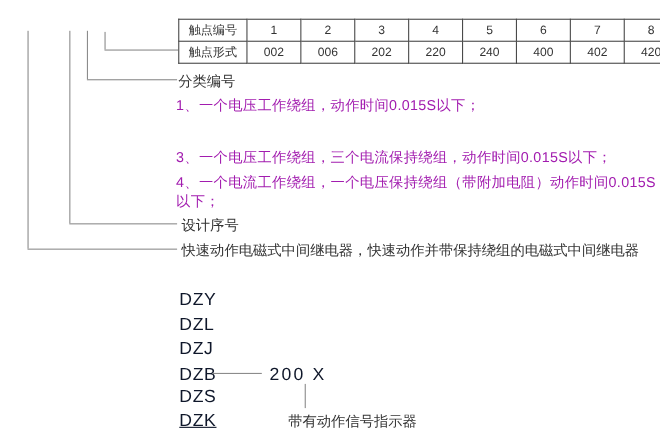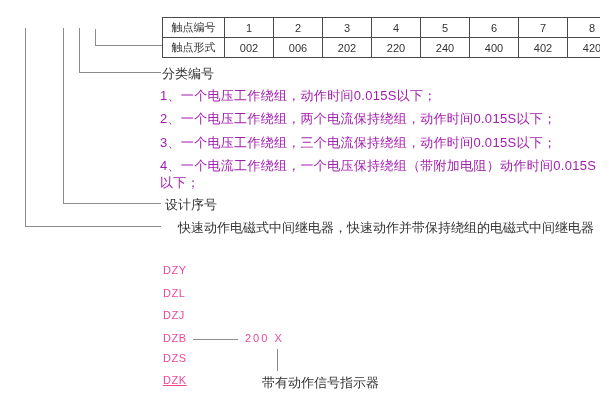--- a/index.html
+++ b/index.html
@@ -21,21 +21,21 @@
   .lbl{font-size:13px;white-space:nowrap;color:#333333;}
   .item{font-size:13px;white-space:nowrap;color:#a21caf;letter-spacing:0.3px;}
   table.contact{
     border-collapse:collapse;table-layout:fixed;width:504px;
     font-size:11px;color:#333333;
   }
   table.contact td{
     border:1px solid #4a4a4a;height:19px;text-align:center;vertical-align:middle;
     padding:0;overflow:hidden;white-space:nowrap;
   }
-  .series{font-size:11px;letter-spacing:0.6px;color:#ec4899;white-space:nowrap;}
+  .series{font-size:16px;letter-spacing:0.6px;color:#0f172a;white-space:nowrap;}
 </style>
 </head>
 <body>
 
 <div class="canvas">
 
 
   <div class="abs vline" style="left:25px;top:28px;height:198px;"></div>
   <div class="abs hline" style="left:25px;top:226px;width:136px;"></div>
 
@@ -86,28 +86,27 @@
         <td>402</td>
         <td>420</td>
         <td>600</td>
       </tr>
     </tbody>
       </table>
   </div>
 
   <div class="abs lbl" style="left:162px;top:65px;">分类编号</div>
   <div class="abs item" style="left:160px;top:87px;">1、一个电压工作绕组，动作时间0.015S以下；</div>
-  <div class="abs item" style="left:160px;top:110px;">2、一个电压工作绕组，两个电流保持绕组，动作时间0.015S以下；</div>
   <div class="abs item" style="left:160px;top:134px;">3、一个电压工作绕组，三个电流保持绕组，动作时间0.015S以下；</div>
   <div class="abs item" style="left:160px;top:157px;">4、一个电流工作绕组，一个电压保持绕组（带附加电阻）动作时间0.015S</div>
   <div class="abs item" style="left:160px;top:174px;">以下；</div>
 
   <div class="abs lbl" style="left:165px;top:196px;">设计序号</div>
 
-  <div class="abs lbl" style="left:178px;top:219px;">快速动作电磁式中间继电器，快速动作并带保持绕组的电磁式中间继电器</div>
+  <div class="abs lbl" style="left:165px;top:219px;">快速动作电磁式中间继电器，快速动作并带保持绕组的电磁式中间继电器</div>
 
   <div class="abs series" style="left:163px;top:264px;">DZY</div>
   <div class="abs series" style="left:163px;top:287px;">DZL</div>
   <div class="abs series" style="left:163px;top:309px;">DZJ</div>
   <div class="abs series" style="left:163px;top:332px;">DZB</div>
   <div class="abs series" style="left:163px;top:352px;">DZS</div>
   <div class="abs series" style="left:163px;top:374px;text-decoration:underline;">DZK</div>
 
   <div class="abs hline" style="left:193px;top:339px;width:45px;"></div>
   <div class="abs series" style="left:245px;top:332px;letter-spacing:2px;">200 X</div>

